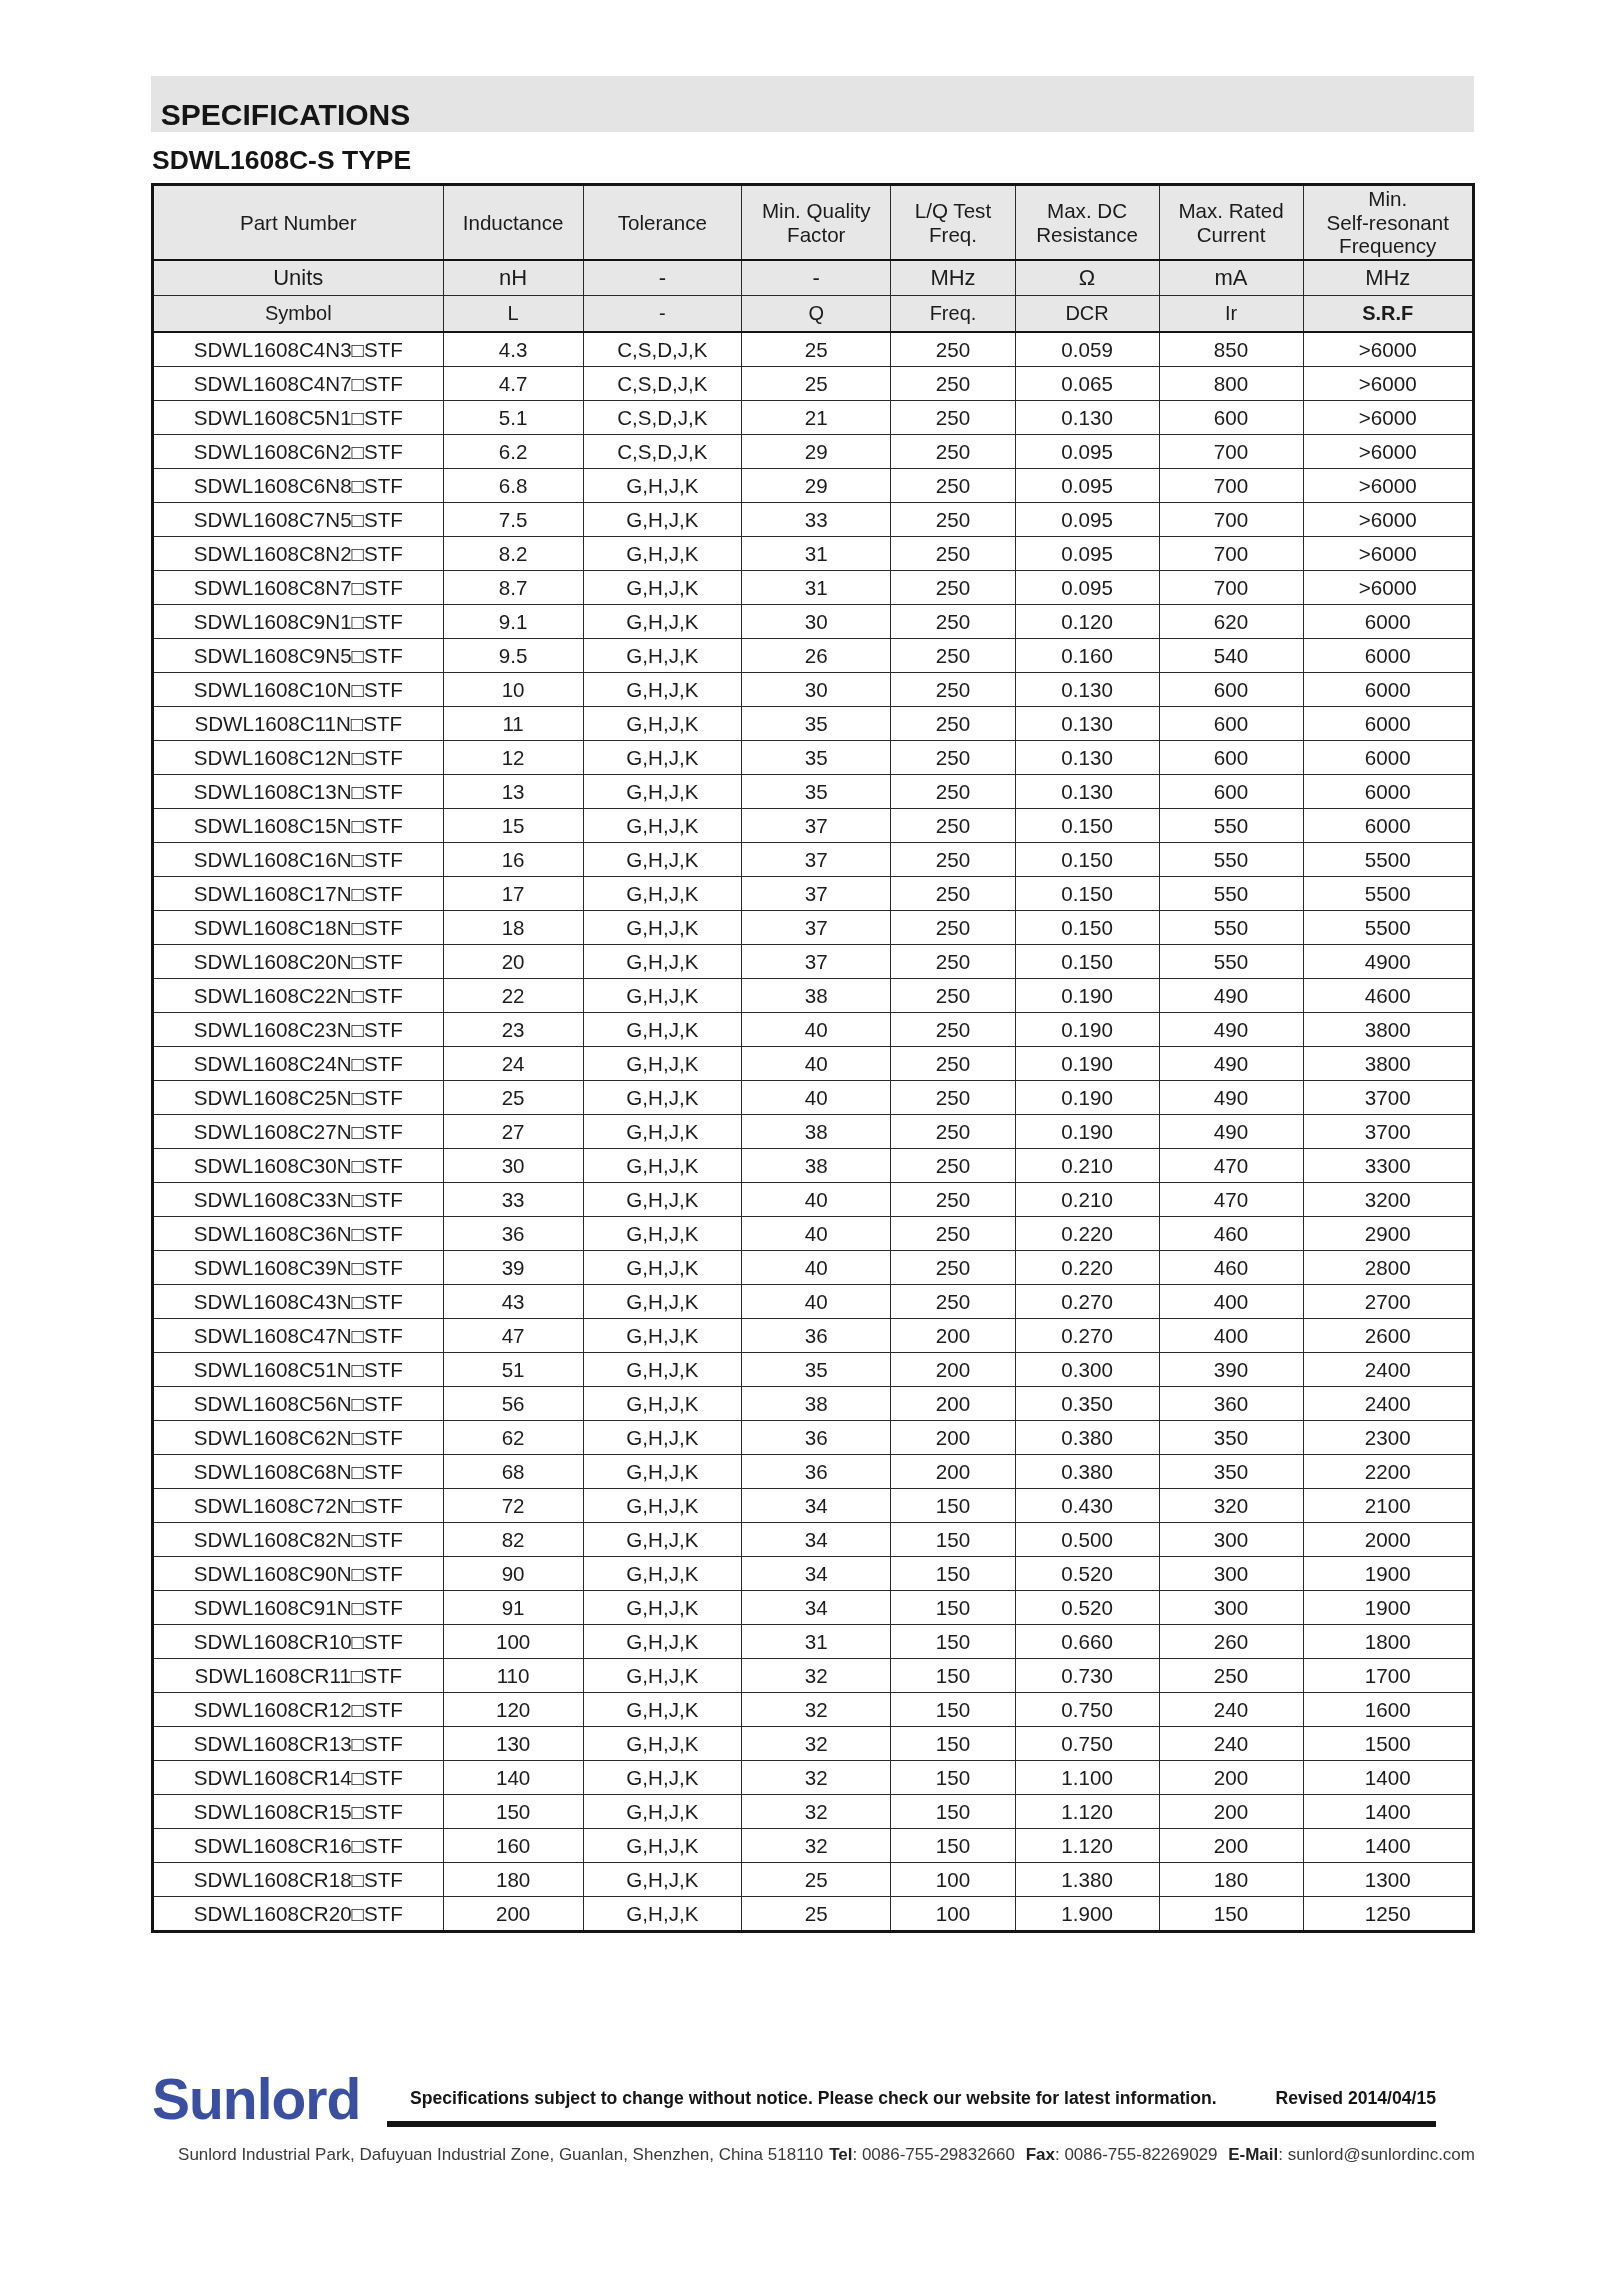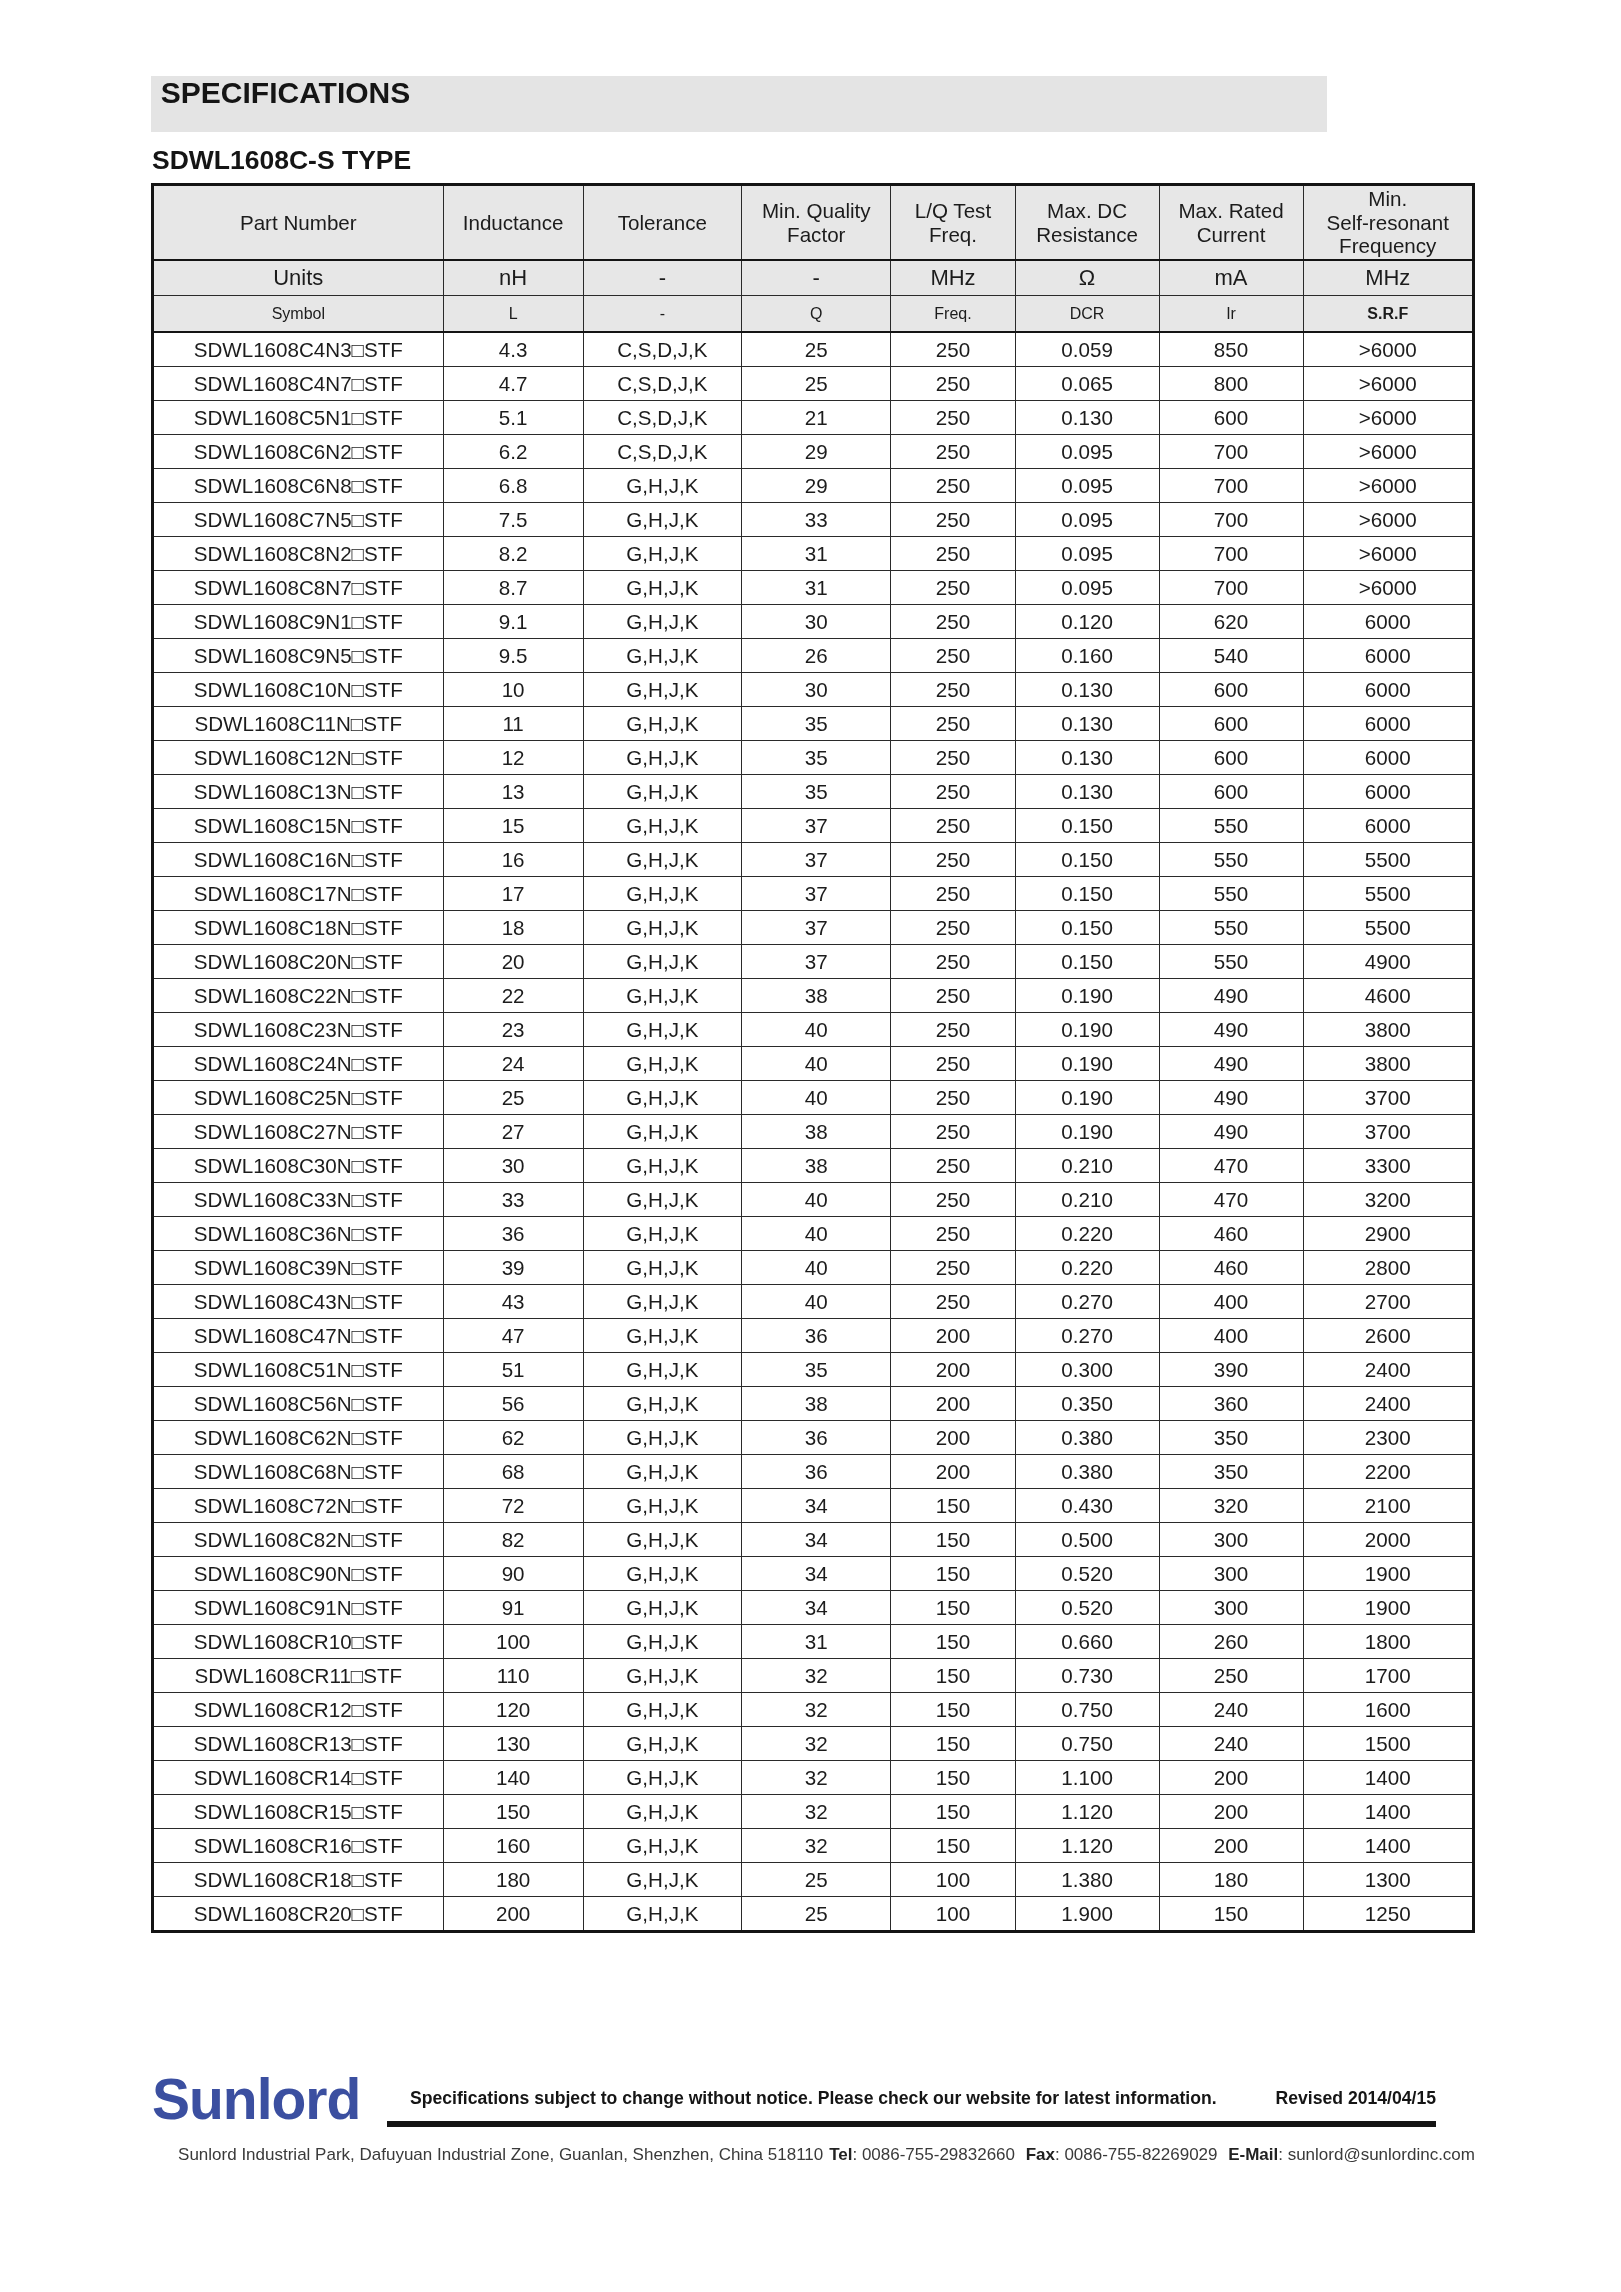--- a/index.html
+++ b/index.html
@@ -8,23 +8,23 @@
     width: 1621px;
     height: 2293px;
     background: #ffffff;
     font-family: "Liberation Sans", sans-serif;
     color: #1c1c1c;
     overflow: hidden;
   }
   .spec-bar {
     position: absolute;
     left: 151px; top: 76px;
-    width: 1176px; height: 56px;
+    width: 1323px; height: 56px;
     background: #e4e4e4;
-    display: flex; align-items: flex-start;
+    display: flex; align-items: flex-end;
   }
   .spec-bar .section-title {
     font-size: 30px;
     font-weight: bold;
     padding-left: 9.8px;
     letter-spacing: 0px;
     color: #151515;
   }
   .type-title {
     position: absolute;
@@ -45,21 +45,21 @@
     border: 1px solid #2a2a2a;
     text-align: center;
     vertical-align: middle;
     padding: 0;
     font-weight: normal;
     overflow: hidden;
   }
   table.spec thead th { background: #e7e7e7; }
   tr.hrow1 th { height: 73px; font-size: 20.6px; white-space: pre-line; line-height: 1.15; border-bottom: 2px solid #141414; }
   tr.hrow2 th { height: 34px; font-size: 22px; }
-  tr.hrow3 th { height: 35px; font-size: 16px; border-bottom: 2.9px solid #141414; }
+  tr.hrow3 th { height: 35px; font-size: 20px; border-bottom: 2.9px solid #141414; }
   table.spec tbody td {
     height: 33px;
     font-size: 20.6px;
     background: #ffffff;
     white-space: nowrap;
   }
   .footer-logo {
     position: absolute;
     left: 152px; top: 2066px;
     font-size: 57px;

